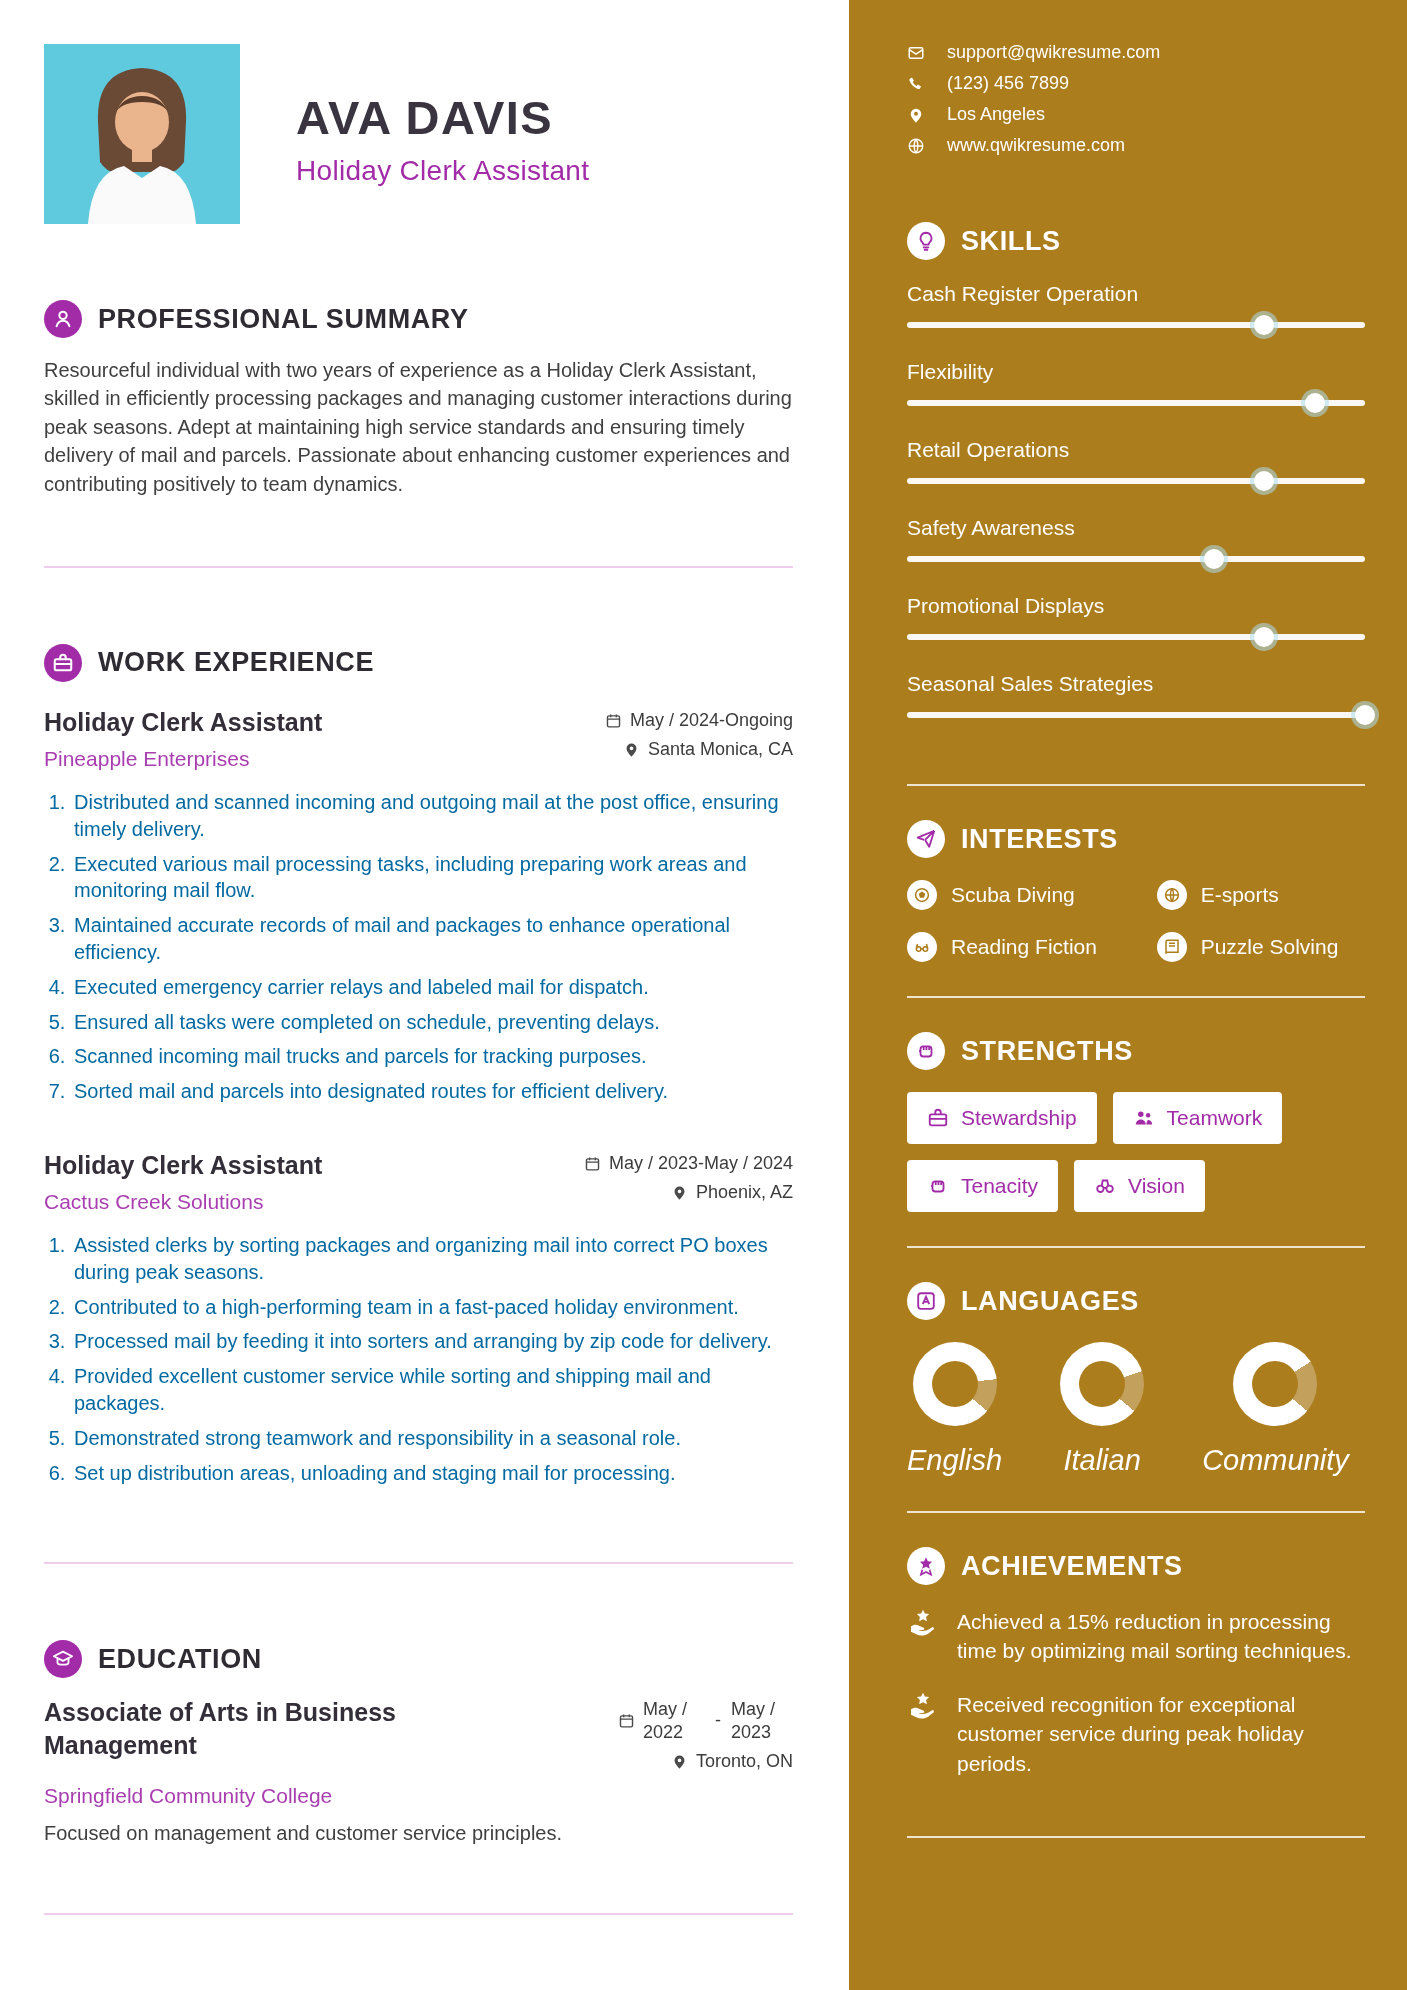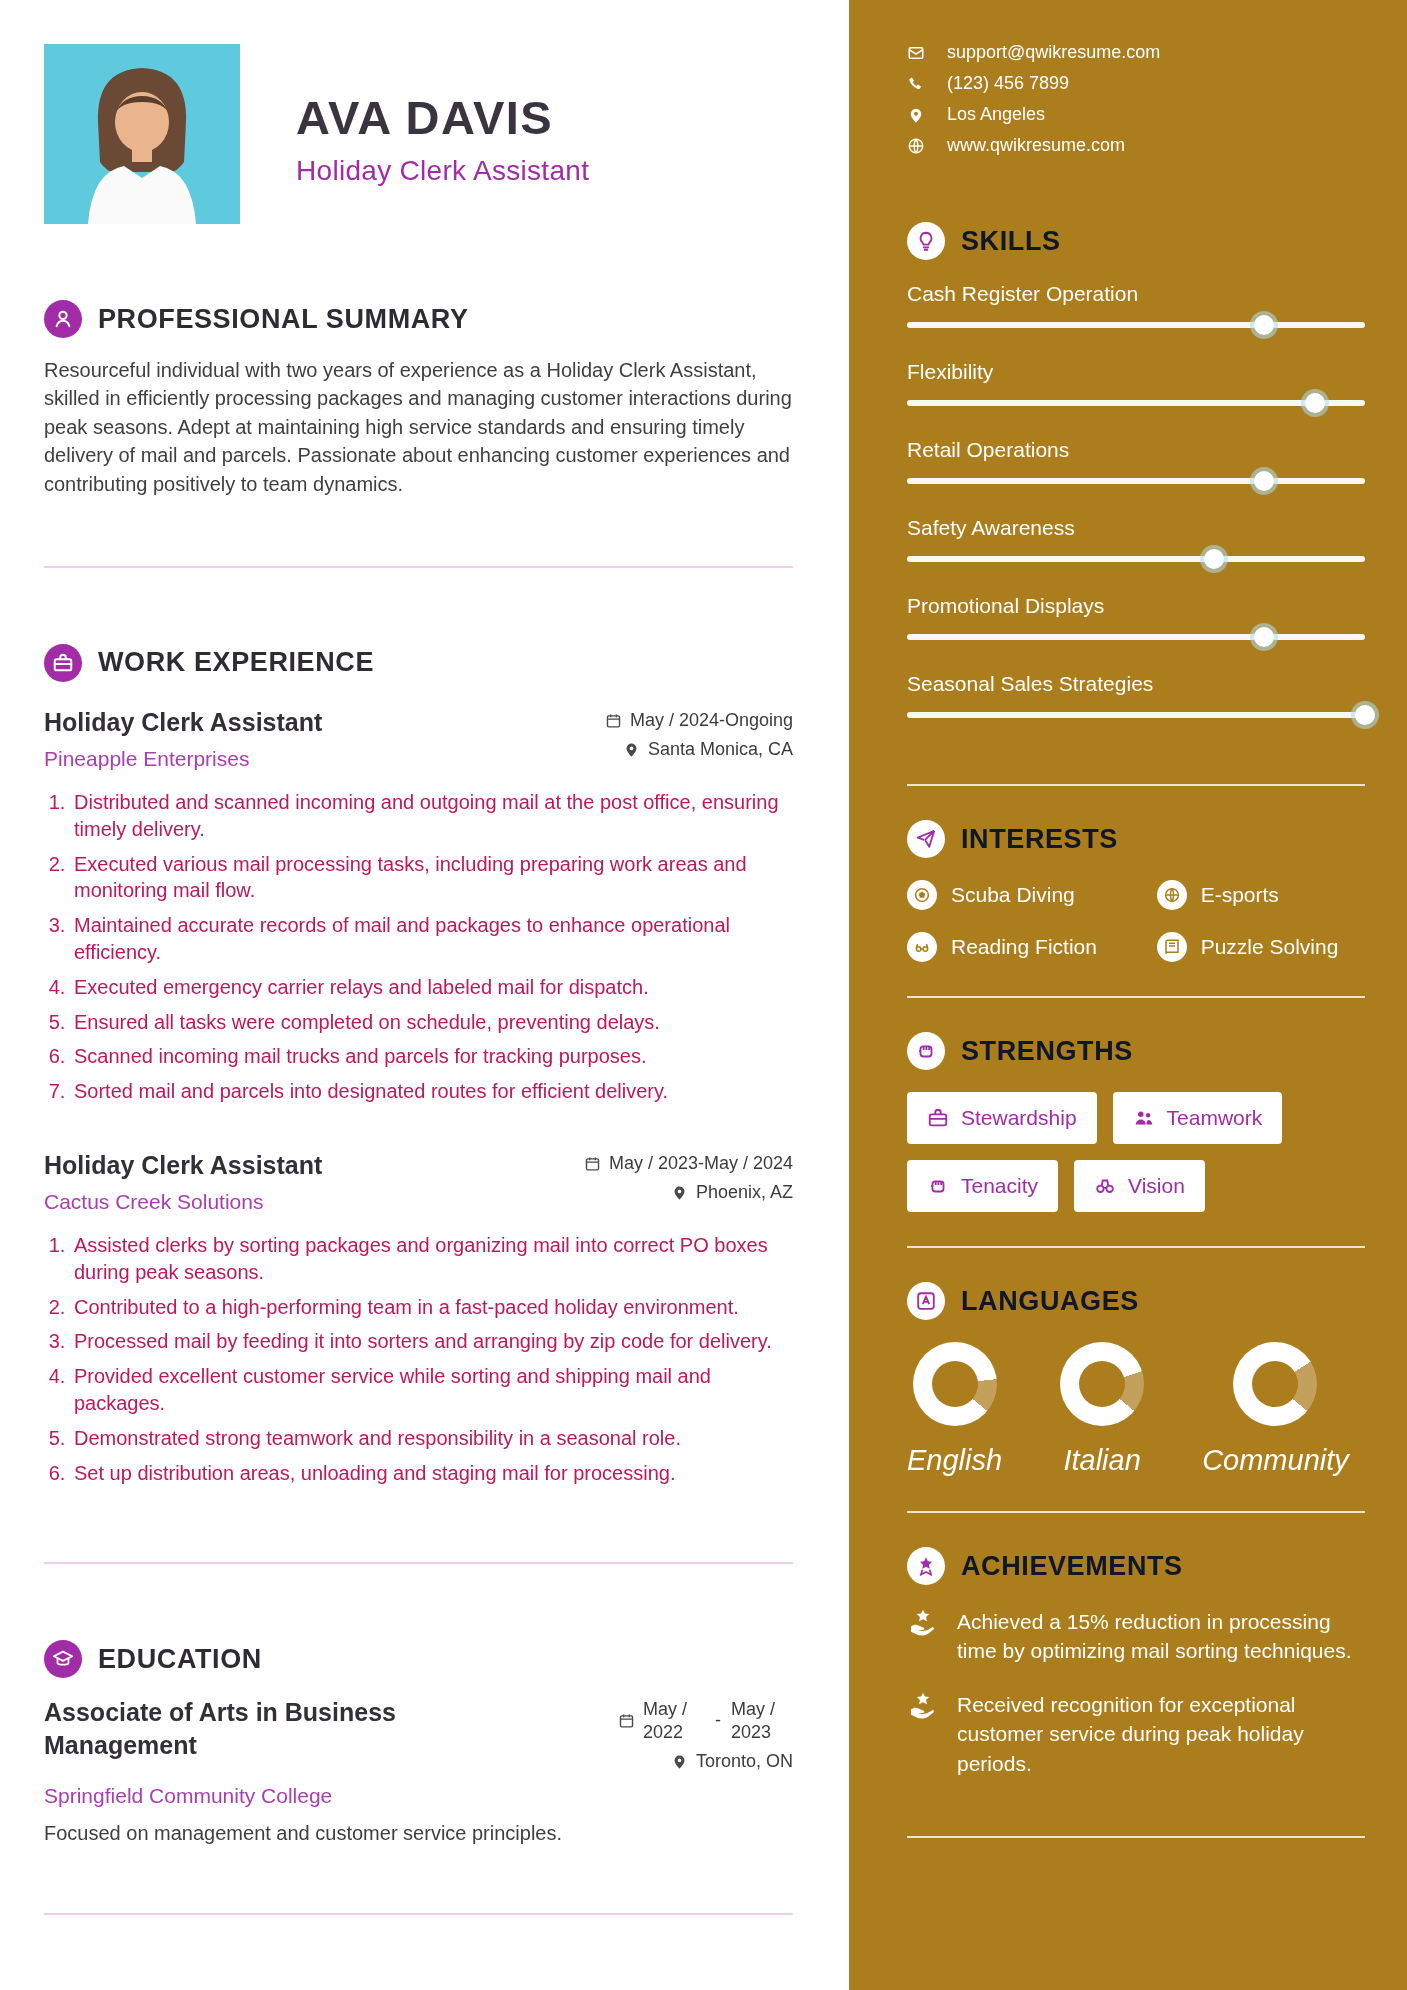--- a/index.html
+++ b/index.html
@@ -34,21 +34,21 @@
   .jt-left { max-width:430px; }
   .jt-title { font-size:25px; font-weight:700; color:#332e38; }
   .company { font-size:21px; color:#a93eb0; margin-top:10px; }
   .jt-meta { display:flex; flex-direction:column; align-items:flex-end; gap:8px; margin-top:2px; }
   .meta-row { display:flex; align-items:center; gap:8px; font-size:18px; color:#3c3c3c; }
   .meta-row svg { width:17px; height:17px; color:#4a4a4a; flex:0 0 17px; }
   .date-col { display:inline-block; width:62px; vertical-align:top; line-height:1.25; }
   .date-sep { display:inline-block; vertical-align:top; padding:0 2px; }
 
   ol.bullets { margin:18px 0 0 0; padding-left:27px; }
-  ol.bullets li { font-size:20px; line-height:1.34; color:#be185d; margin-bottom:8px; padding-left:3px; }
+  ol.bullets li { font-size:20px; line-height:1.34; color:#0369a1; margin-bottom:8px; padding-left:3px; }
 
   .edu-top { display:flex; justify-content:space-between; align-items:flex-start; }
   .degree { font-size:25px; font-weight:700; color:#332e38; max-width:380px; line-height:1.3; }
   .school { font-size:21px; color:#a93eb0; margin-top:12px; }
   .edu-desc { font-size:20px; color:#3f3f3f; margin-top:14px; }
 
   .footer { margin-top:auto; padding-top:40px; display:flex; align-items:center; gap:10px; }
   .powered { font-size:15px; color:#555; }
   .qlogo { width:30px; height:30px; display:flex; align-items:center; justify-content:center; }
   .qlogo svg { width:28px; height:28px; }
@@ -59,21 +59,21 @@
            display:flex; flex-direction:column; }
 
   .contact { display:flex; flex-direction:column; gap:10px; }
   .c-row { display:flex; align-items:center; gap:22px; font-size:18px; }
   .c-row svg { width:18px; height:18px; flex:0 0 18px; color:#ffffff; }
 
   .rsec-head { display:flex; align-items:center; gap:16px; margin-bottom:22px; }
   .rsec-icon { width:38px; height:38px; border-radius:50%; background:#ffffff; color:#a22ba8;
                display:flex; align-items:center; justify-content:center; flex:0 0 38px; }
   .rsec-icon svg { width:22px; height:22px; }
-  .rsec-title { font-size:27px; font-weight:700; color:#0f172a; letter-spacing:0.6px; }
+  .rsec-title { font-size:27px; font-weight:700; color:#ffffff; letter-spacing:0.6px; }
 
   .skills-sec { margin-top:66px; }
   .skill { margin-bottom:32px; }
   .skill-label { font-size:21px; margin-bottom:16px; }
   .track { position:relative; height:6px; background:rgba(255,255,255,0.95); border-radius:3px; }
   .knob { position:absolute; top:-7px; width:20px; height:20px; border-radius:50%;
           background:#ffffff; box-shadow:0 0 0 4px rgba(173,222,238,0.55); }
 
   hr.wdiv { border:none; border-top:2px solid rgba(255,255,255,0.8); margin:34px 0; }
 

